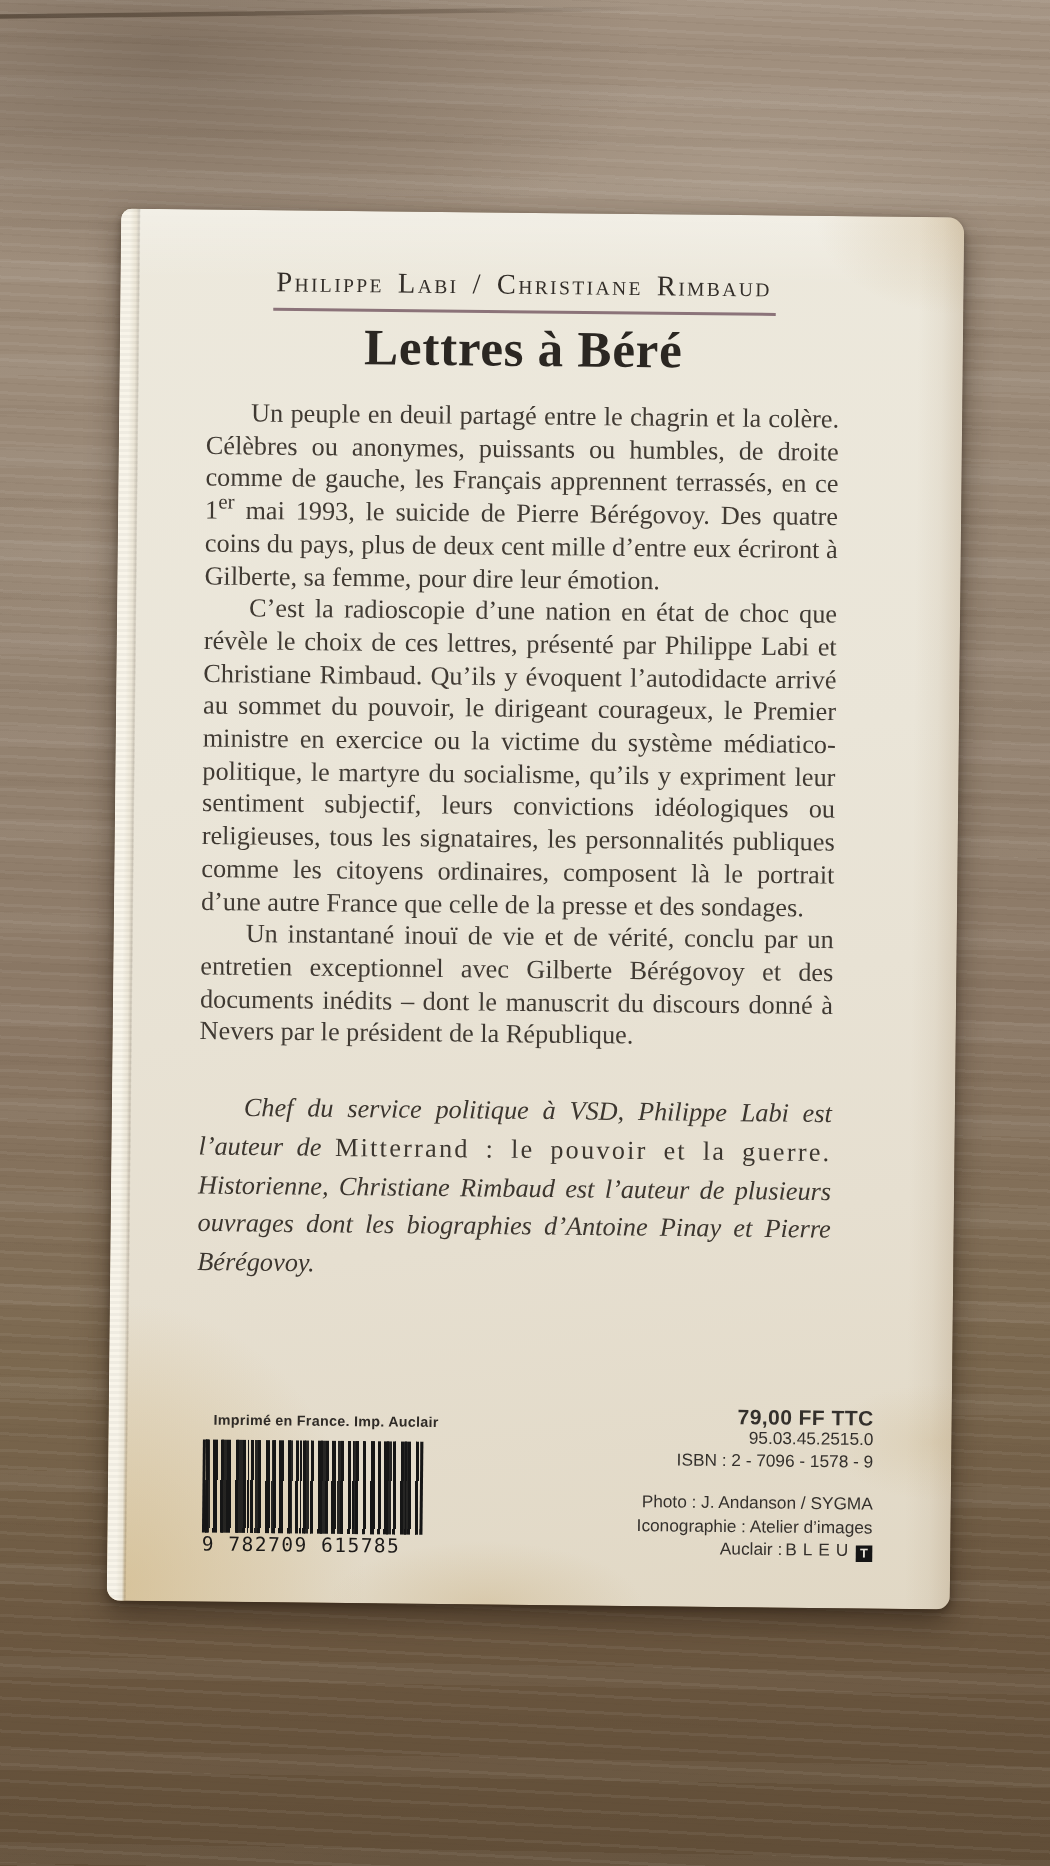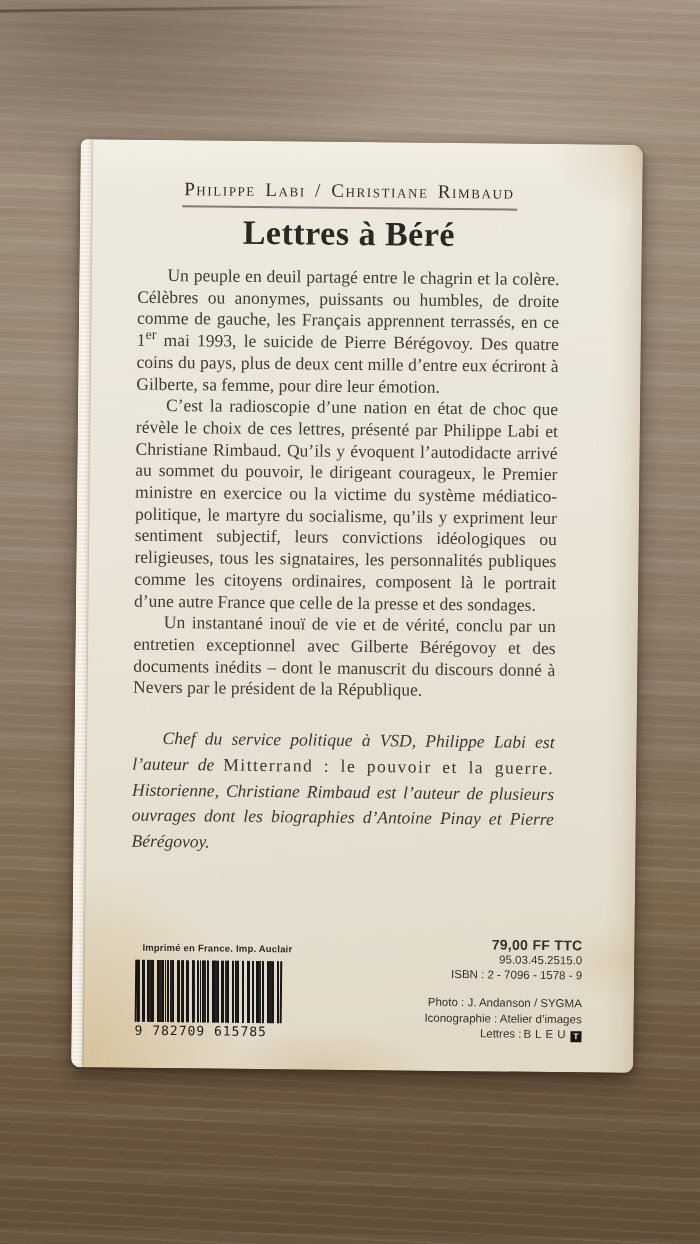--- a/index.html
+++ b/index.html
@@ -134,16 +134,16 @@
     <div class="barcode-number">9 782709 615785</div>
   </div>
 
   <div class="credits">
     <div class="price">79,00 FF TTC</div>
     <div class="ref">95.03.45.2515.0</div>
     <div class="isbn">ISBN : 2 - 7096 - 1578 - 9</div>
     <div class="credits-2">
       <div>Photo : J. Andanson / SYGMA</div>
       <div>Iconographie : Atelier d’images</div>
-      <div><span>Lettres :</span><span class="maquette-name">BLEU</span><span class="maquette-logo">T</span></div>
+      <div><span>Auclair :</span><span class="maquette-name">BLEU</span><span class="maquette-logo">T</span></div>
     </div>
   </div>
 </div>
 
 </body></html>

